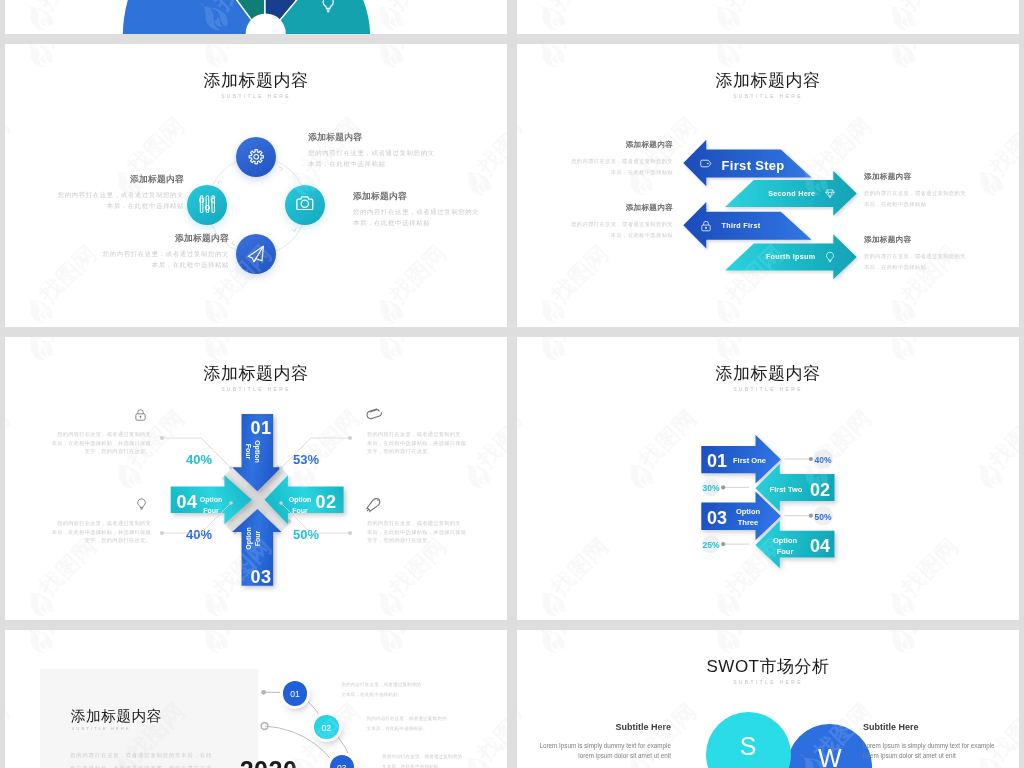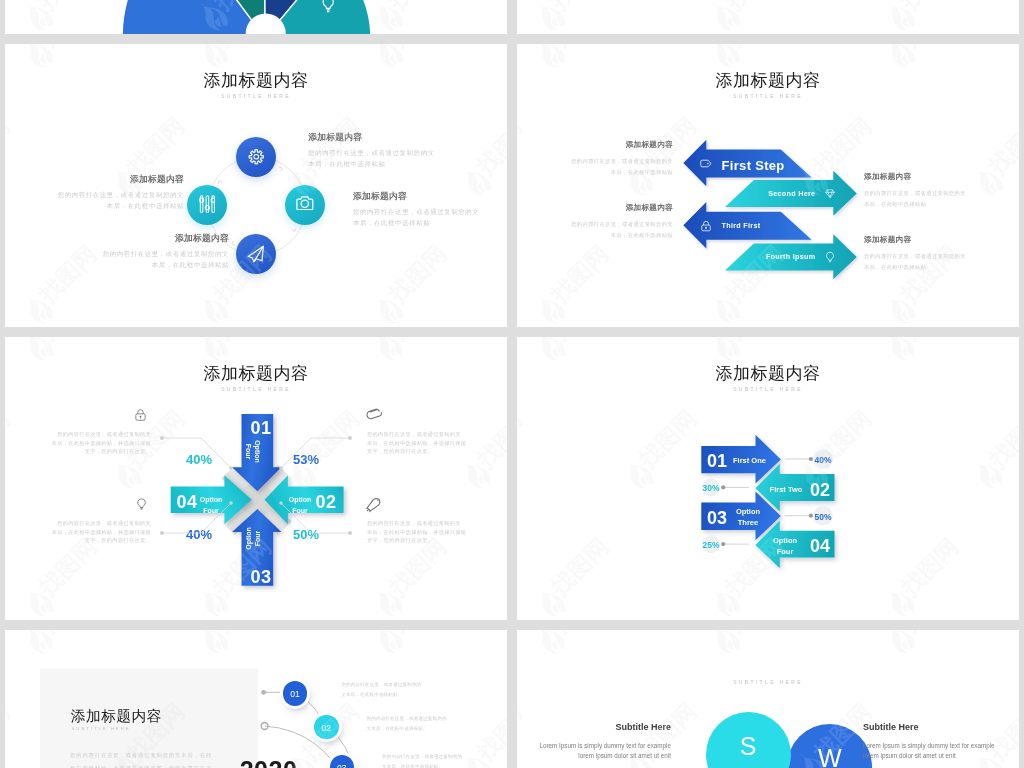--- a/index.html
+++ b/index.html
@@ -1127,20 +1127,21 @@
         <div class="wm-tile" style="left:8px;top:518px;transform:rotate(-45deg);transform-origin:0 0;"></div>
         <div class="wm-tile" style="left:183px;top:518px;transform:rotate(-45deg);transform-origin:0 0;"></div>
         <div class="wm-tile" style="left:358px;top:518px;transform:rotate(-45deg);transform-origin:0 0;"></div>
         <div class="wm-tile" style="left:533px;top:518px;transform:rotate(-45deg);transform-origin:0 0;"></div>
         <div class="wm-tile" style="left:708px;top:518px;transform:rotate(-45deg);transform-origin:0 0;"></div>
       </div>
 </div>
 
 <div class="slide" style="left:517px;top:630px;width:502px;height:283px;">
 
+  <div class="abs title-cn" style="left:0;top:25px;width:502px;text-align:center;font-size:17px;">SWOT市场分析</div>
   <div class="abs subtitle" style="left:0;top:49px;width:502px;text-align:center;font-size:5px;">SUBTITLE HERE</div>
 
   <div class="abs" style="left:270.2px;top:93.6px;width:85px;height:85px;border-radius:50%;background:#2e6fe0;box-shadow:0 0 0 3px #ffffff;"></div>
   <div class="abs" style="left:270.2px;top:113.5px;width:85px;text-align:center;color:#fff;font-size:25px;font-weight:400;">W</div>
 
   <div class="abs" style="left:188.6px;top:82.4px;width:85px;height:85px;border-radius:50%;background:#2adbe8;"></div>
   <div class="abs" style="left:188.6px;top:102px;width:85px;text-align:center;color:#fff;font-size:25px;font-weight:400;">S</div>
 
   <div class="abs" style="left:-16px;top:92px;width:170px;text-align:right;">
     <div style="font-size:9px;font-weight:700;color:#3b3b3b;">Subtitle Here</div>

